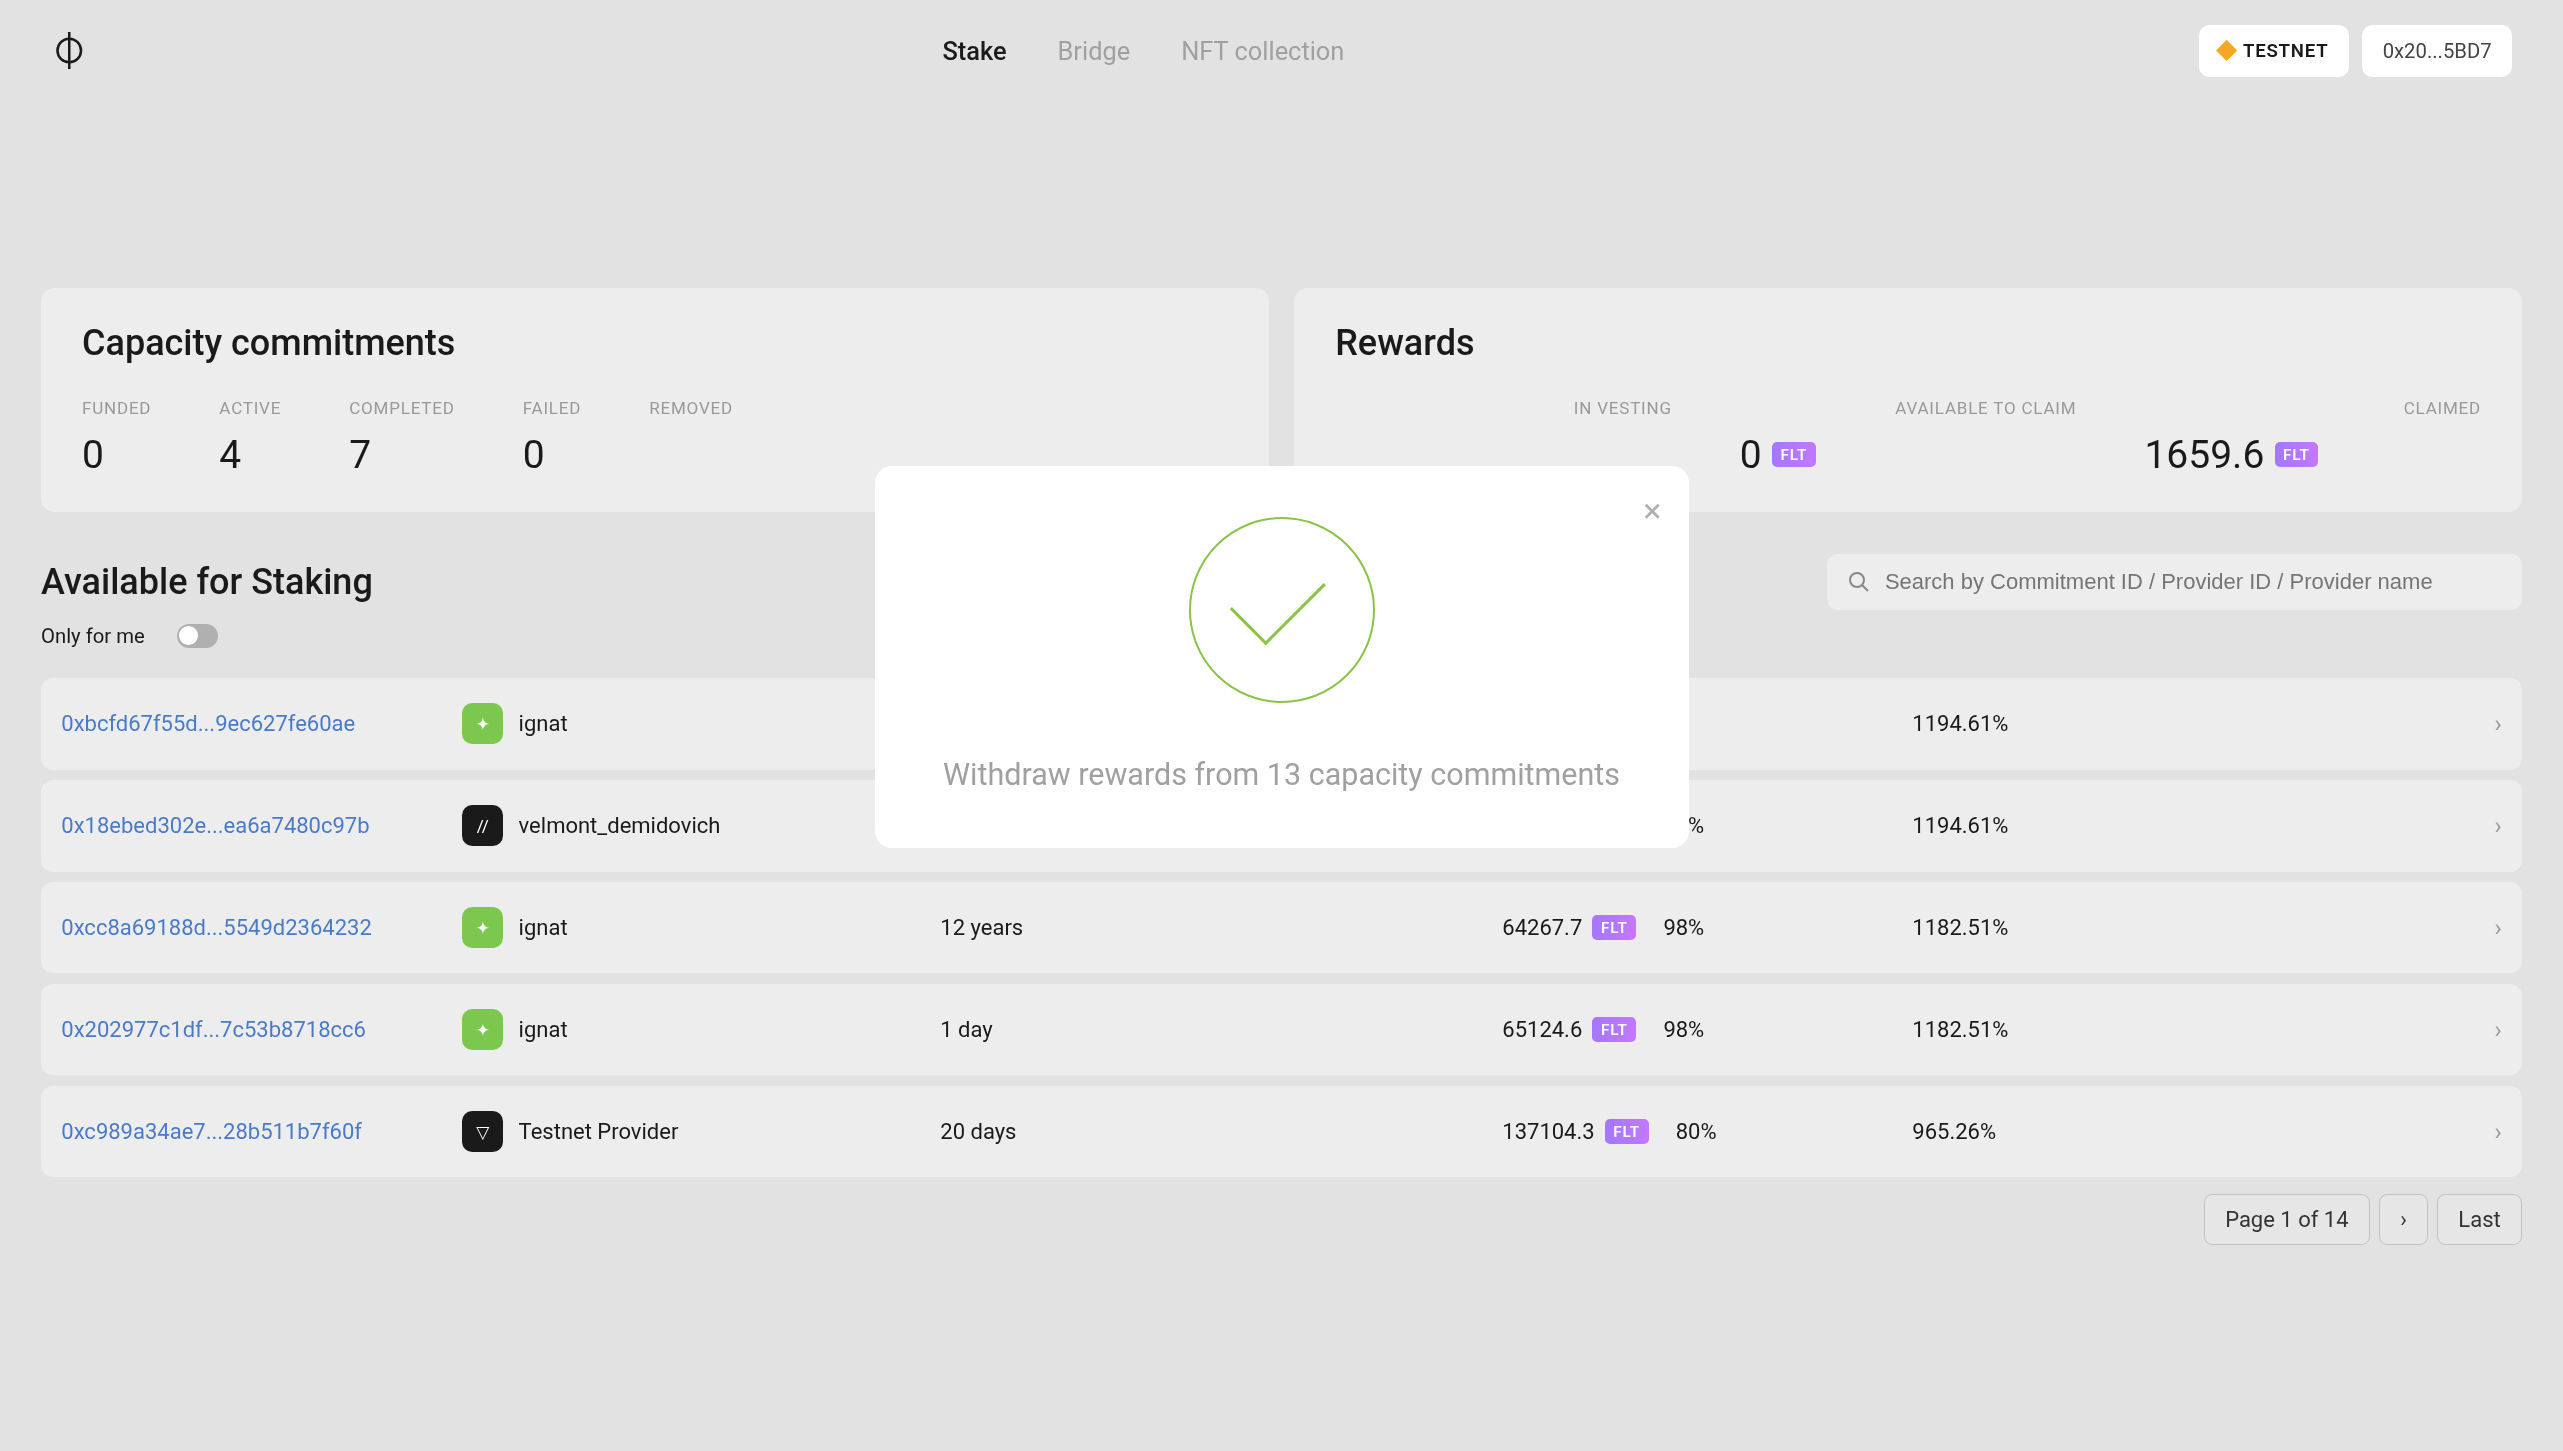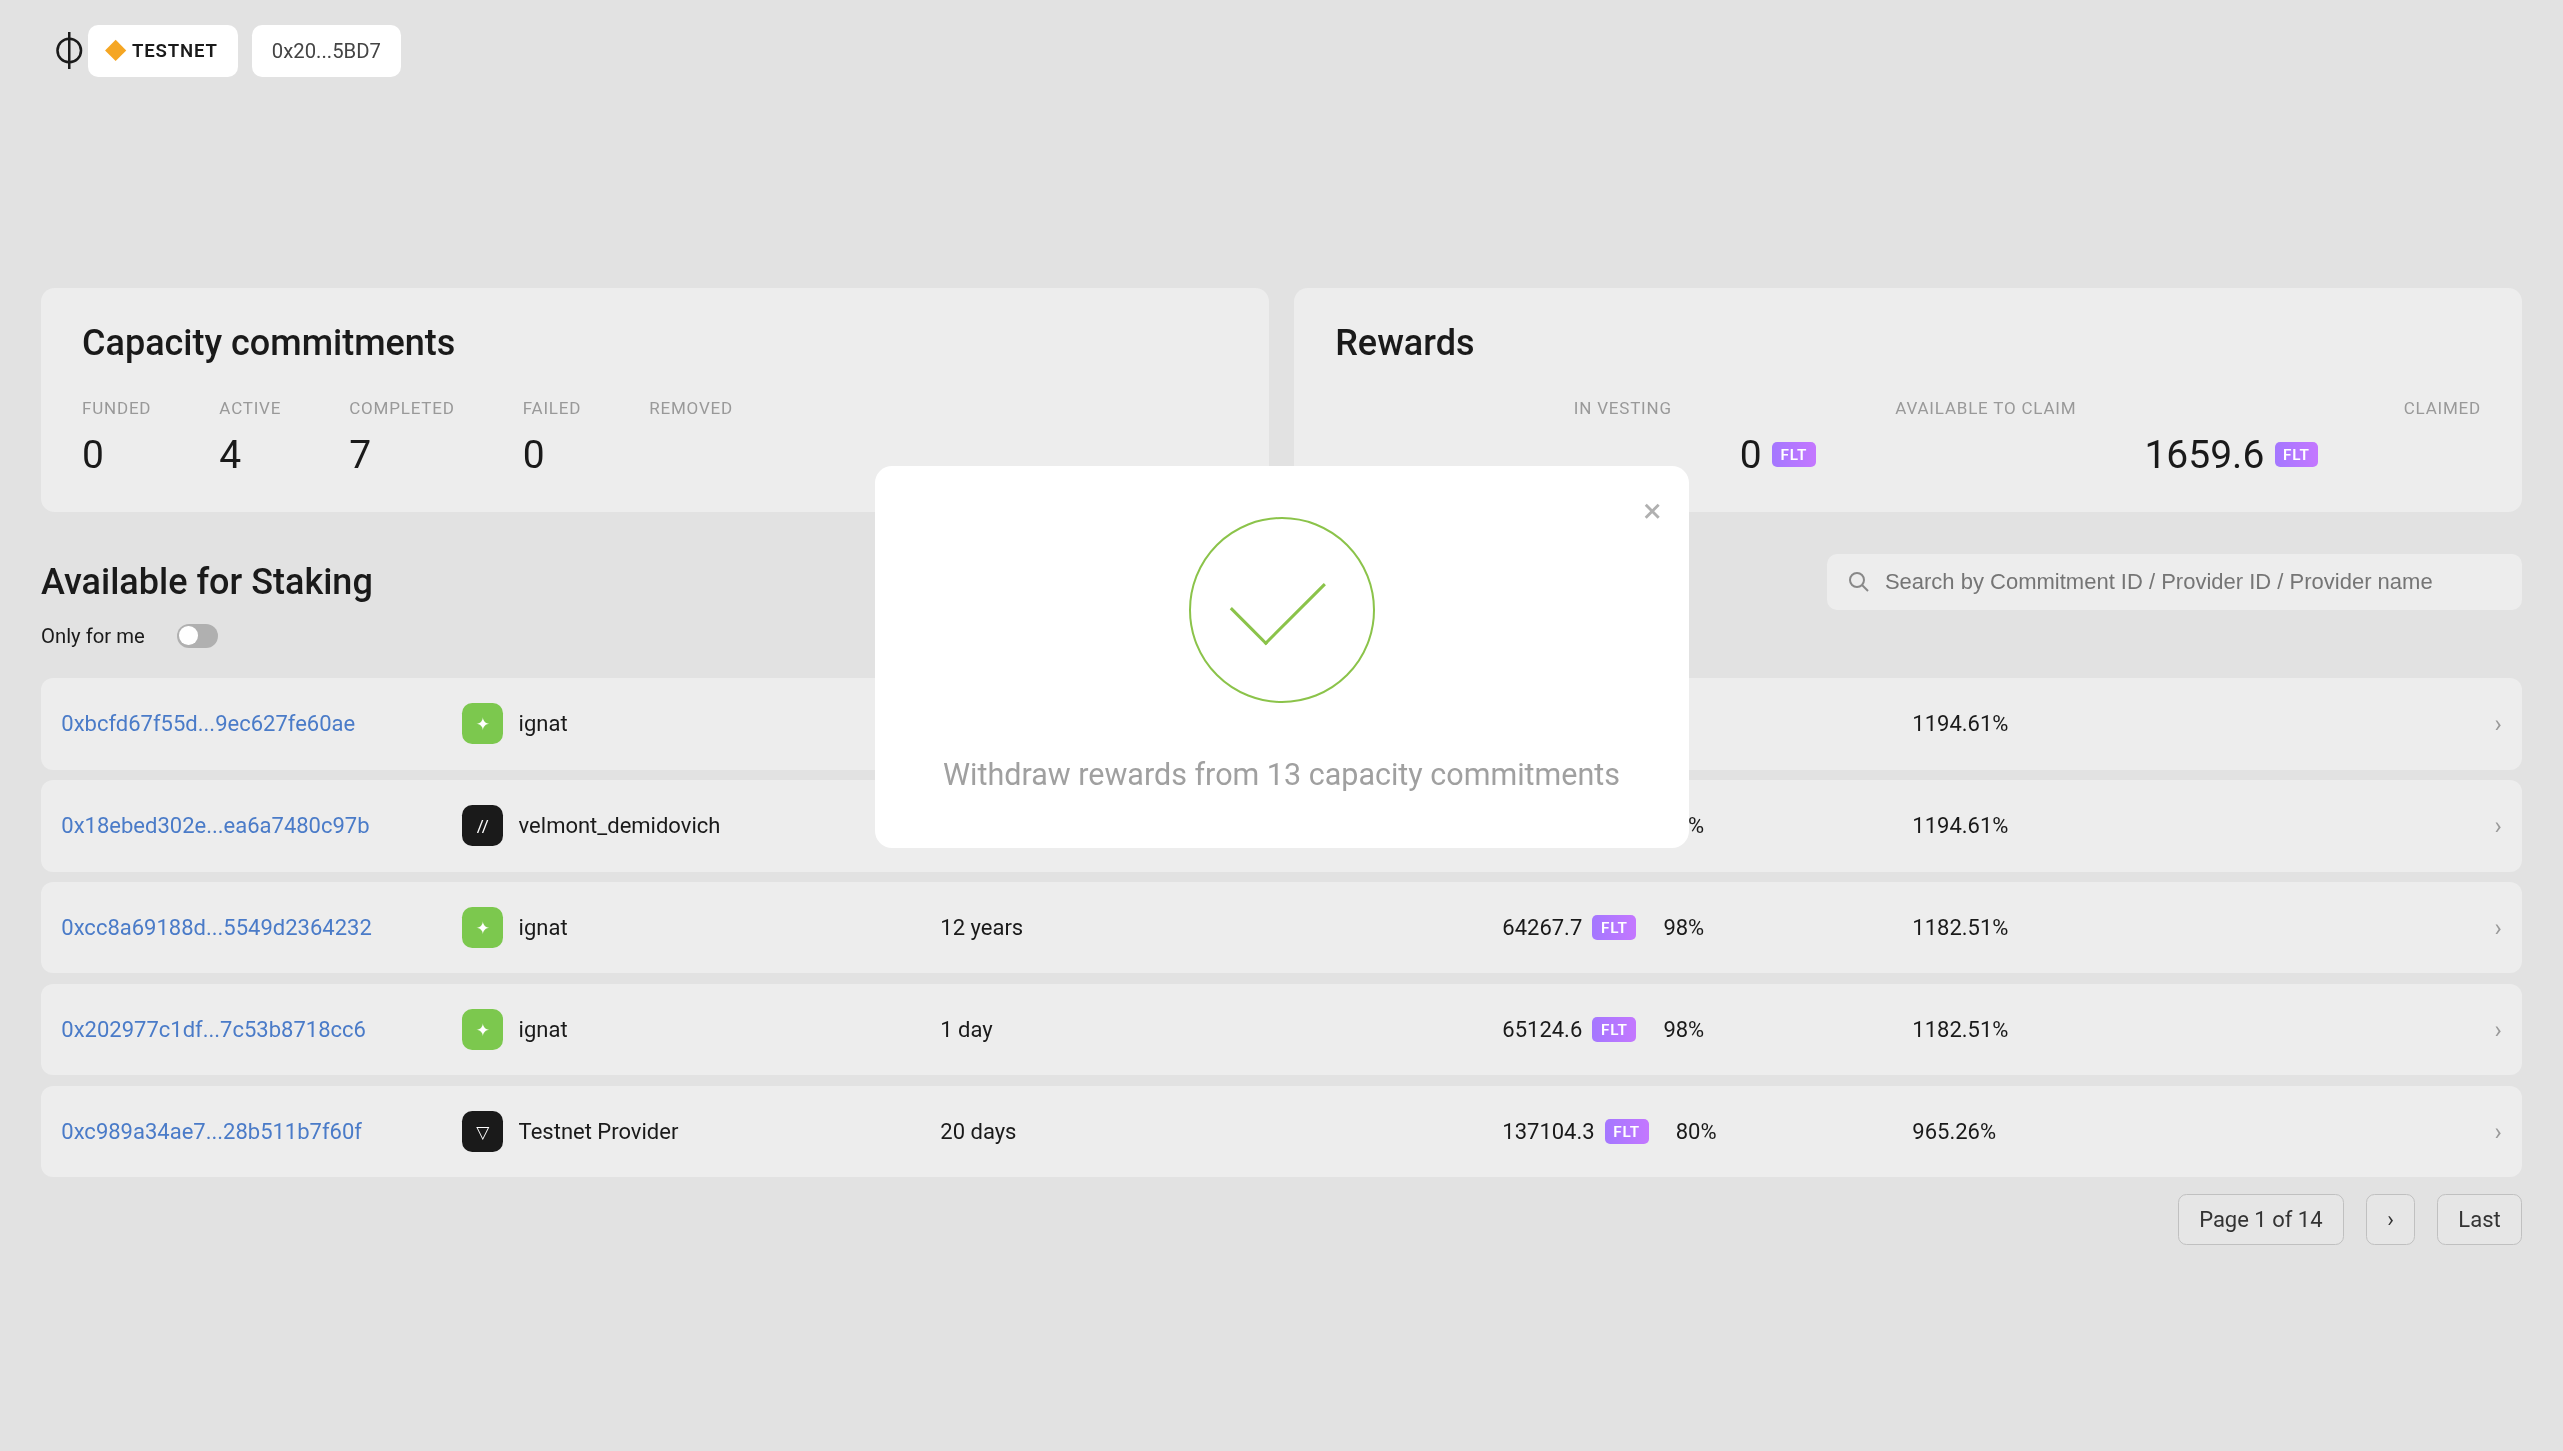--- a/index.html
+++ b/index.html
@@ -171,21 +171,21 @@
 .avatar-black { background: #1a1a1a; color: #fff; }
 .cell-duration { width: 542px; }
 .cell-reward { width: 390px; display: flex; align-items: center; gap: 10.2px; }
 .cell-apr { width: 356px; }
 .cell-chev { flex: 1; text-align: right; color: #999; font-size: 24px; }
 .sort-arrow { color: #666; font-size: 15.3px; }
 .pagination {
   display: flex;
   justify-content: flex-end;
   align-items: center;
-  gap: 22px;
+  gap: 9px;
   margin-top: 17px;
   font-size: 22px;
   color: #333;
 }
 .page-box {
   border: 0.8px solid #c0c0c0;
   border-radius: 8.5px;
   padding: 12px 20.3px;
   background: #e6e6e6;
 }
@@ -235,20 +235,25 @@
 </style>
 </head>
 <body>
 
 <div class="header">
   <div class="logo">
     <svg width="30.5" height="37" viewBox="0 0 36 44">
       <circle cx="18" cy="22" r="14" fill="none" stroke="#1a1a1a" stroke-width="3"></circle>
       <line x1="18" y1="0" x2="18" y2="44" stroke="#1a1a1a" stroke-width="3"></line>
     </svg>
+  </div>
+  <div class="nav">
+    <div class="nav-item active">Stake</div>
+    <div class="nav-item">Bridge</div>
+    <div class="nav-item">NFT collection</div>
   </div>
   <div class="header-right">
     <div class="badge-testnet">
       <div class="diamond-icon"></div>
       <span>TESTNET</span>
     </div>
     <div class="wallet-addr">0x20...5BD7</div>
   </div>
 </div>
 

